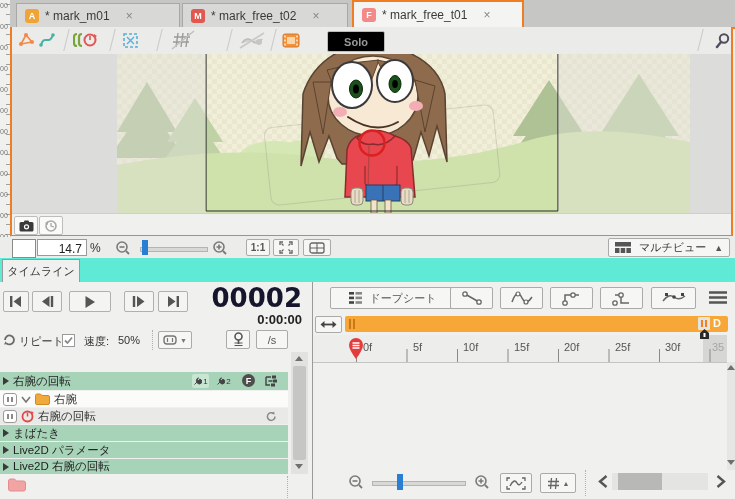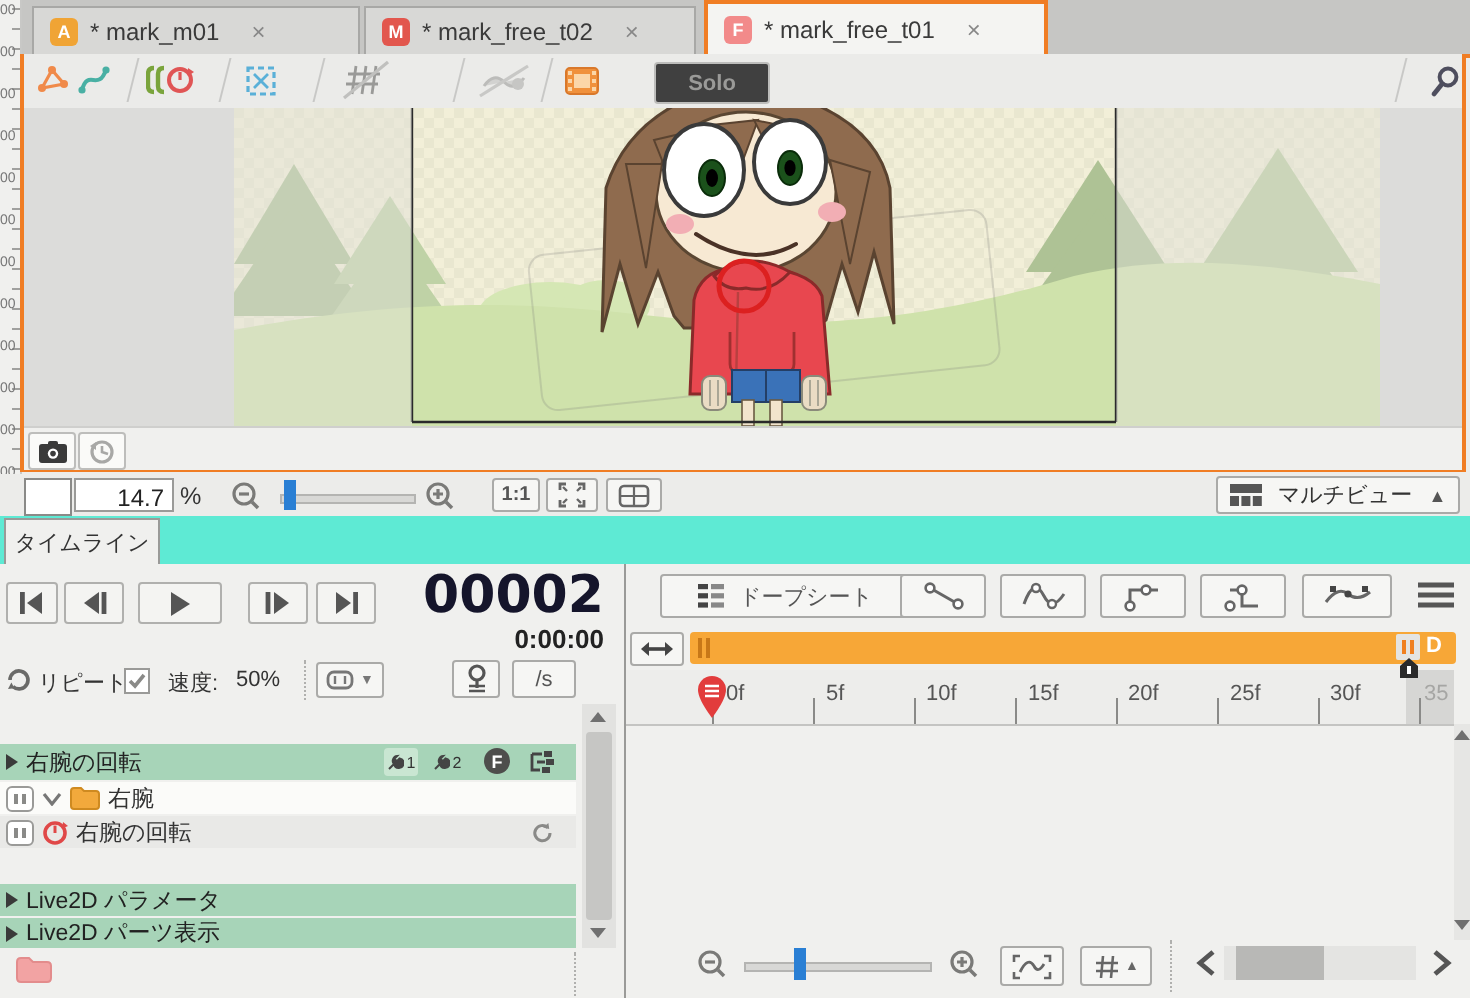--- a/index.html
+++ b/index.html
@@ -19,21 +19,21 @@
   
   .sruler{left:0;top:0;width:10px;height:258px;background:#f0f0ee;border-right:1px solid #c8c8c6;
       background-image:repeating-linear-gradient(to bottom,#a0a09e 0 1px,transparent 1px 10px);
       background-size:4px 100%;background-repeat:no-repeat;background-position:6px 4px;}
   .sruler span{position:absolute;left:0px;font-size:7px;color:#777;}
   
   .docframe{left:10px;top:27px;width:723px;height:209px;border-left:2px solid #f07d24;border-right:2px solid #f07d24;border-bottom:2px solid #f07d24;box-sizing:border-box;background:#dcdcda;}
   .toolbar{left:12px;top:27px;width:719px;height:27px;background:#ebebe9;border-bottom:1px solid #cfcfcd;}
   .tsep{top:2px;width:1px;height:22px;background:#c8c8c6;transform:skewX(-14deg);}
   .tbtn{top:3px;height:20px;display:flex;align-items:center;justify-content:center;}
-  .solo{top:4px;width:56px;height:19px;background:#404040;border:1px solid #bdbdbb;border-radius:2px;
+  .solo{top:4px;width:56px;height:19px;background:#000000;border:1px solid #bdbdbb;border-radius:2px;
         color:#9a9a98;font-weight:bold;font-size:11px;display:flex;align-items:center;justify-content:center;}
   
   .canvas{left:12px;top:54px;width:719px;height:159px;background:#dcdcda;overflow:hidden;}
   .camstrip{left:12px;top:213px;width:719px;height:21px;background:#f0f0ee;border-top:1px solid #cfcfcd;}
   .camstrip .cbtn{top:2px;width:22px;height:17px;background:#fafaf8;border:1px solid #bdbdbb;border-radius:2px;
         display:flex;align-items:center;justify-content:center;}
   
   .statusbar{left:0;top:237px;width:735px;height:21px;background:#ececea;}
   .sbtn{background:#f6f6f4;border:1px solid #aaaaa8;border-radius:2px;box-sizing:border-box;
         display:flex;align-items:center;justify-content:center;font-size:10px;color:#555;}
@@ -426,27 +426,31 @@
           <circle cx="6.5" cy="6.5" r="5" fill="none" stroke="#e04848" stroke-width="1.8"></circle>
           <path d="M6.5 6.5 L6.5 2.8" stroke="#e04848" stroke-width="1.5"></path>
           <path d="M10.5 1 l2.5 2 -3 1.2 z" fill="#e04848"></path>
         </svg>
       <span style="font-size:11.5px;color:#333;">右腕の回転</span>
       <svg class="abs" style="left:266px;top:3px;" width="11" height="11" viewBox="0 0 11 11">
           <path d="M9 5.5 a3.8 3.8 0 1 1 -1.2 -2.7" fill="none" stroke="#8a8a88" stroke-width="1.5"></path>
           <path d="M8.2 0.5 l0.4 3 -3 -0.8 z" fill="#8a8a88"></path>
         </svg>
     </div>
+    <div class="abs trow" style="top:143px;background:#a7d4b8;height:16px;">
+      <span class="tri-r"></span>
+      <span style="font-size:11.5px;color:#222;">まばたき</span>
+    </div>
     <div class="abs trow" style="top:160px;background:#a7d4b8;height:16px;">
       <span class="tri-r"></span>
       <span style="font-size:11.5px;color:#222;">Live2D パラメータ</span>
     </div>
     <div class="abs trow" style="top:177px;background:#a7d4b8;height:15px;">
       <span class="tri-r"></span>
-      <span style="font-size:11.5px;color:#222;">Live2D パーツ表示</span>
+      <span style="font-size:11.5px;color:#222;">Live2D 右腕の回転</span>
     </div>
 
     <div class="abs" style="left:291px;top:70px;width:17px;height:122px;background:#e2e2e0;">
       <div class="arrow-up abs" style="left:4px;top:4px;"></div>
       <div class="abs" style="left:2px;top:14px;width:13px;height:94px;background:#c6c6c4;border-radius:2px;"></div>
       <div class="arrow-dn abs" style="left:4px;top:112px;"></div>
     </div>
 
     <svg class="abs" style="left:8px;top:196px;" width="18" height="14" viewBox="0 0 18 14">
         <path d="M0.5 3 Q0.5 1 2.5 1 L6.5 1 L8.5 3 L15.5 3 Q17.5 3 17.5 5 L17.5 11 Q17.5 13 15.5 13 L2.5 13 Q0.5 13 0.5 11 Z" fill="#f2a3a3" stroke="#e38c8c"></path>

